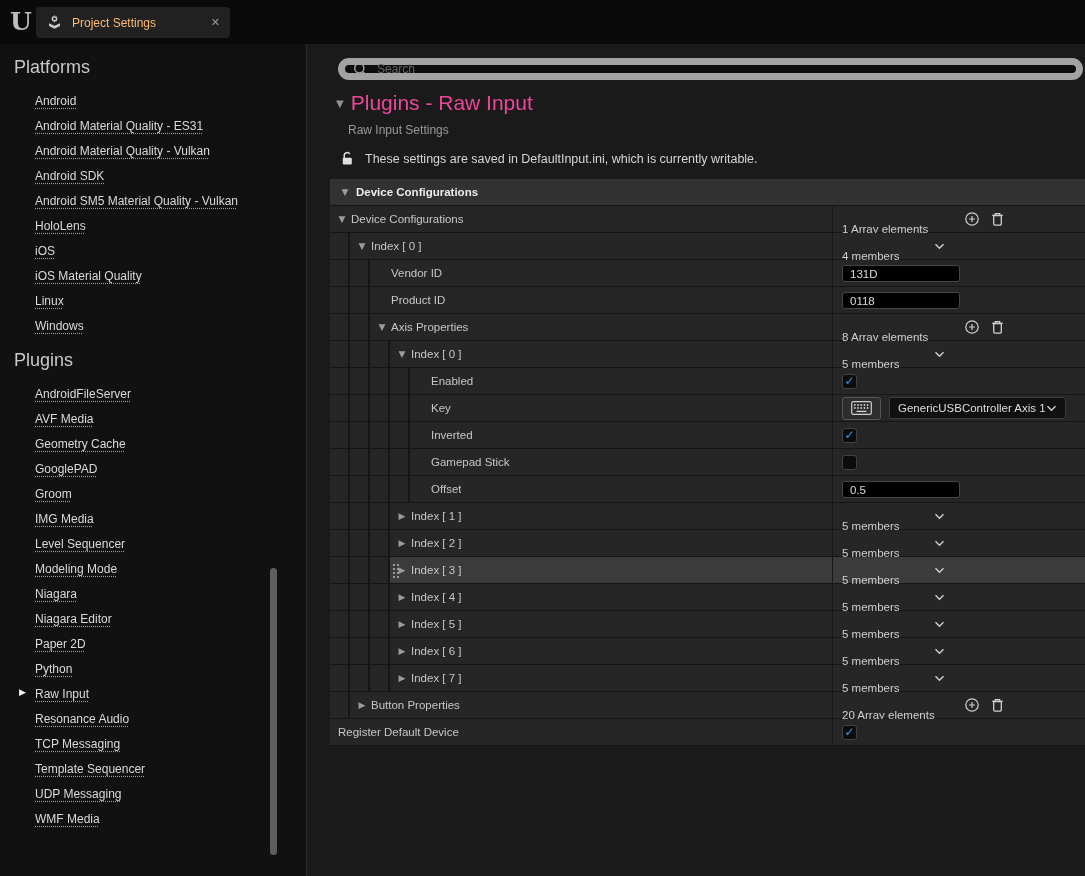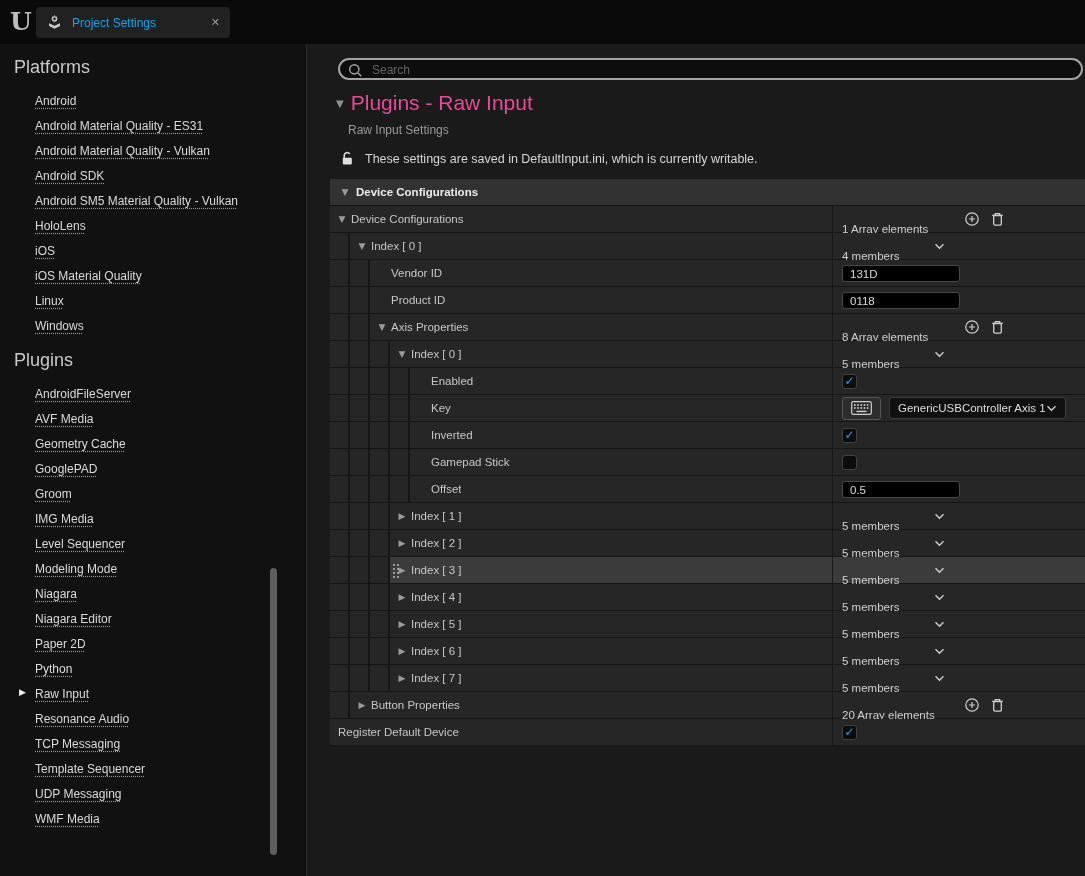--- a/index.html
+++ b/index.html
@@ -5,41 +5,41 @@
   html,body{margin:0;padding:0;background:#000;}
   body{font-family:"Liberation Sans","DejaVu Sans",sans-serif;-webkit-font-smoothing:antialiased;}
   #app{position:relative;width:1085px;height:876px;background:#0a0a0a;overflow:hidden;}
 
   
   .topbar{position:absolute;left:0;top:0;width:100%;height:44px;background:#0a0a0a;}
   .ue-logo{position:absolute;left:10px;top:7px;font-family:"DejaVu Serif",serif;font-weight:bold;
            font-size:25px;color:#bdbdbd;}
   .tab{position:absolute;left:36px;top:7px;width:194px;height:31px;background:#212121;border-radius:4px;
        display:flex;align-items:center;padding:0 10px;box-sizing:border-box;}
-  .tab-label{font-size:12px;color:#0ea5e9;margin-left:9px;}
+  .tab-label{font-size:12px;color:#fdba74;margin-left:9px;}
   .tab-close{margin-left:auto;color:#9a9a9a;font-size:11px;cursor:default;}
   .tab-underline{position:absolute;left:0;top:51px;width:264px;height:1px;background:#3a3a3a;}
 
   
   .sidebar{position:absolute;left:0;top:44px;width:306px;bottom:0;background:#111111;overflow:hidden;}
   .sb-section-title{font-size:18px;color:#c9c9c9;margin:13px 0 9px 14px;font-weight:400;}
   .sb-items{list-style:none;margin:0;padding:0;}
   .sb-item{position:relative;height:25px;line-height:25px;padding-left:35px;}
   .sb-item .sb-link{font-size:12px;color:#dadada;text-decoration:underline;text-decoration-style:dotted;
         text-underline-offset:3px;text-decoration-color:#9a9a9a;cursor:pointer;}
   .sb-item .sel-arrow{position:absolute;left:19px;top:0;color:#f0f0f0;font-size:9px;
         font-family:"DejaVu Sans",sans-serif;display:none;}
   .sb-item.sel .sel-arrow{display:inline;}
   .sb-scroll{position:absolute;left:270px;top:524px;width:7px;height:287px;background:#5e5e5e;border-radius:4px;}
   .divider{position:absolute;left:306px;top:44px;bottom:0;width:1px;background:#2c2c2c;}
 
   
   .main{position:absolute;left:307px;top:44px;right:0;bottom:0;background:#1a1a1a;}
-  .searchbar{margin:14px 2px 0 31px;height:22px;background:#0d0d0d;border:2px solid #a3a3a3;border-radius:11px;
-       display:flex;align-items:flex-end;padding:0 8px;box-sizing:border-box;}
+  .searchbar{margin:14px 2px 0 31px;height:22px;background:#0d0d0d;border:7px solid #a3a3a3;border-radius:11px;
+       display:flex;align-items:center;padding:0 8px;box-sizing:border-box;}
   .searchbar input{flex:1;background:transparent;border:none;outline:none;color:#cccccc;font-size:12px;
        margin-left:7px;font-family:inherit;}
   .searchbar input::placeholder{color:#646464;}
   .titlerow{margin:11px 0 0 29px;display:flex;align-items:center;}
   .title-tri{color:#8f8f8f;font-size:10px;margin-right:7px;font-family:"DejaVu Sans",sans-serif;}
   .page-title{font-size:21px;color:#ec4899;font-weight:400;}
   .subtitle{margin:8px 0 0 41px;font-size:12px;color:#9a9a9a;}
   .notice{margin:14px 0 0 34px;display:flex;align-items:center;}
   .notice-text{font-size:12.5px;color:#d6d6d6;margin-left:11px;}
 

